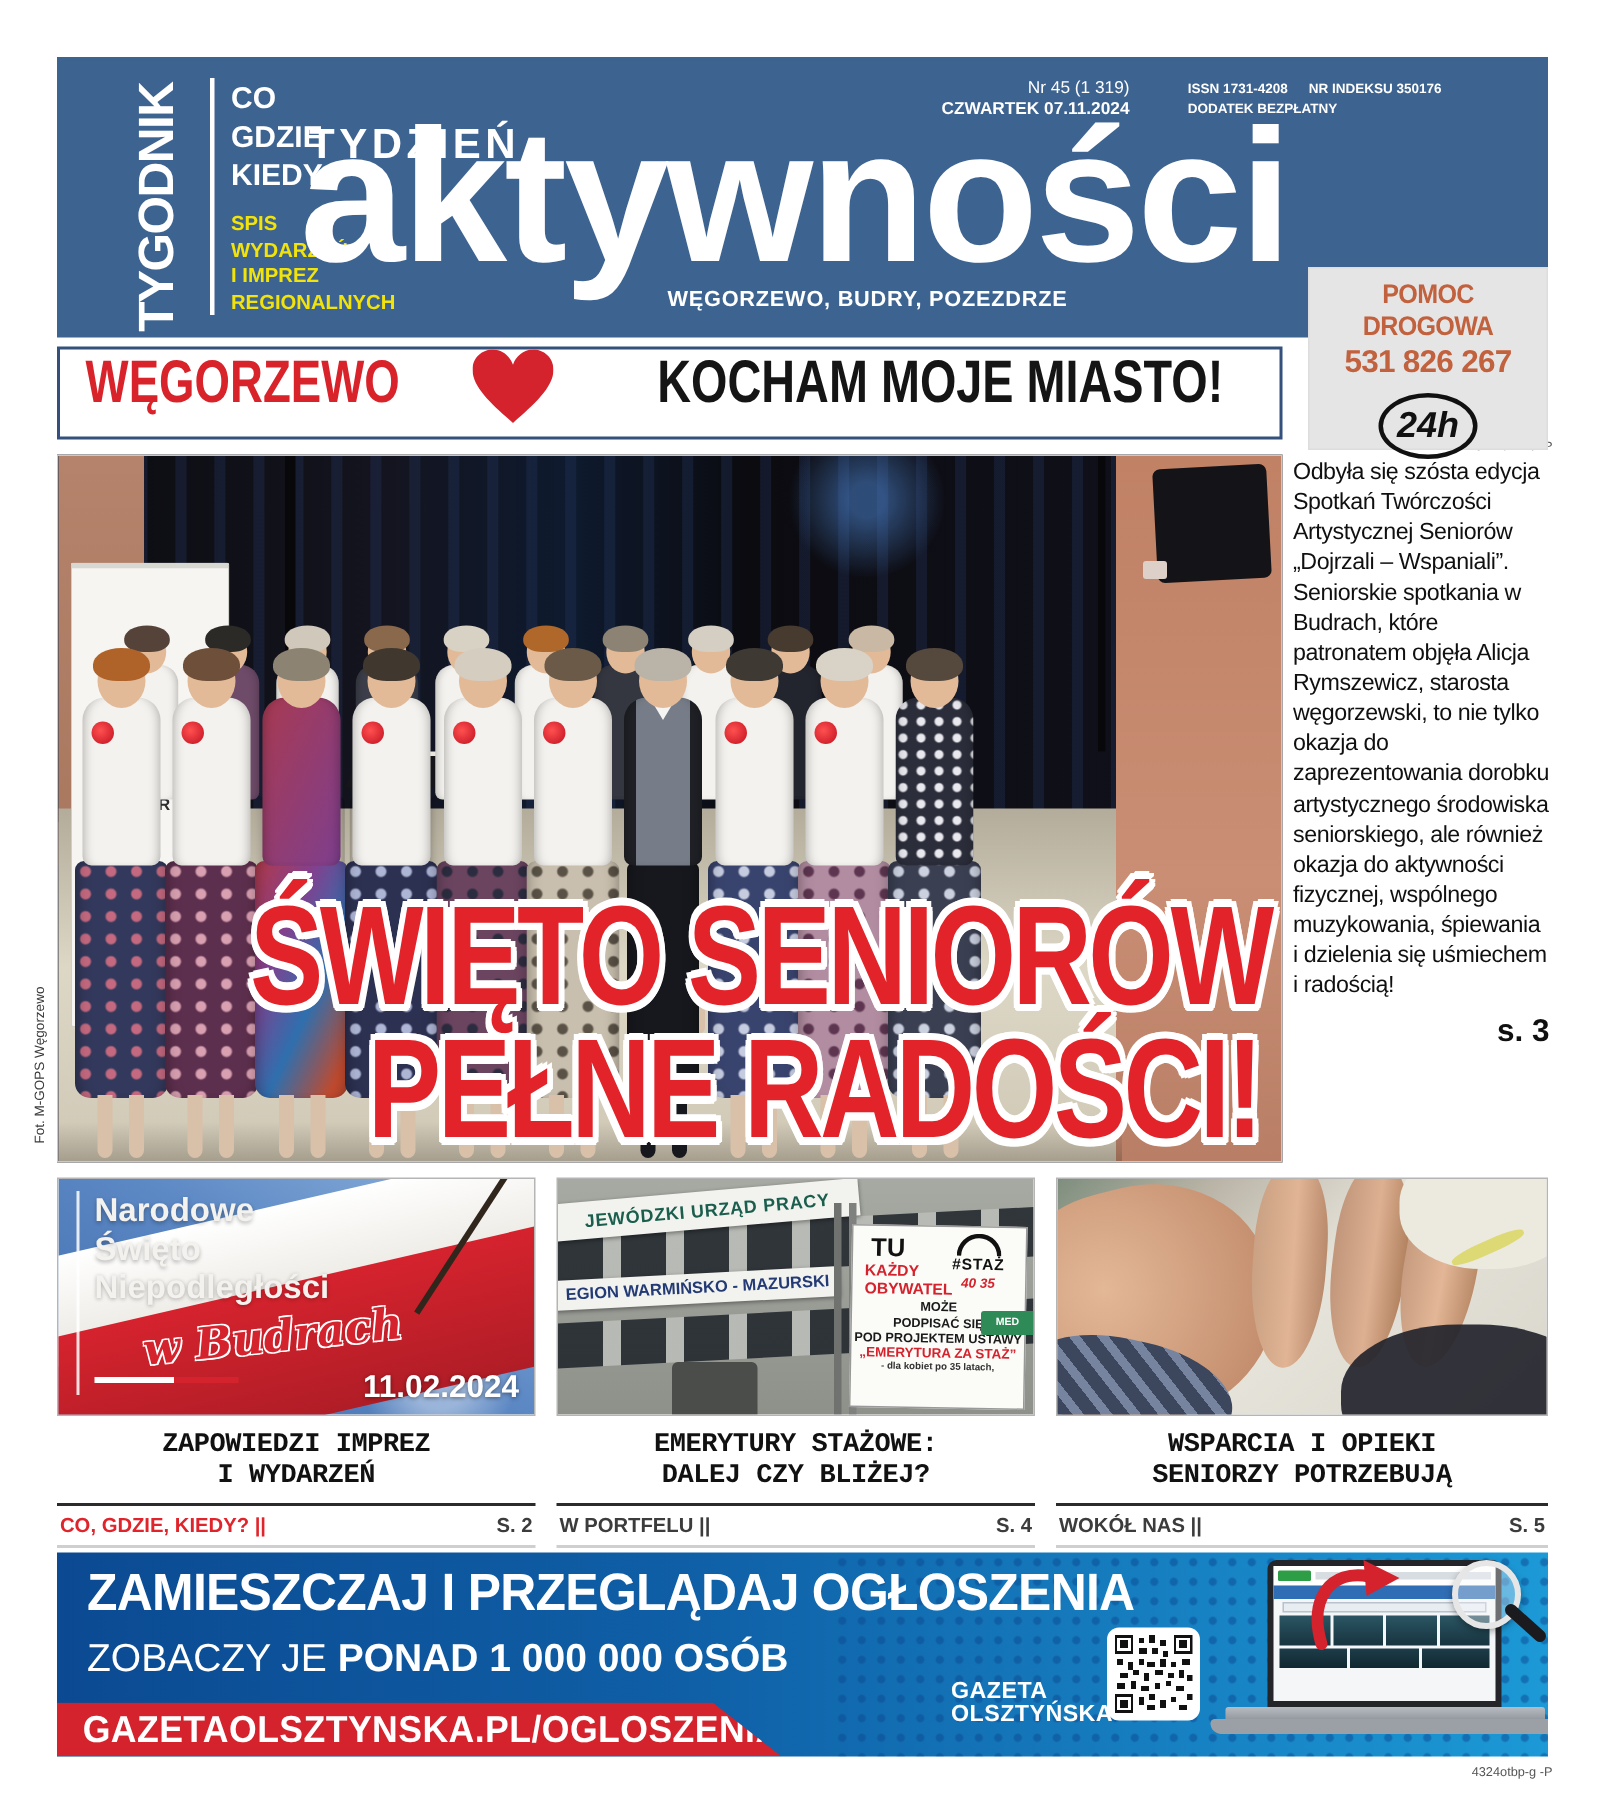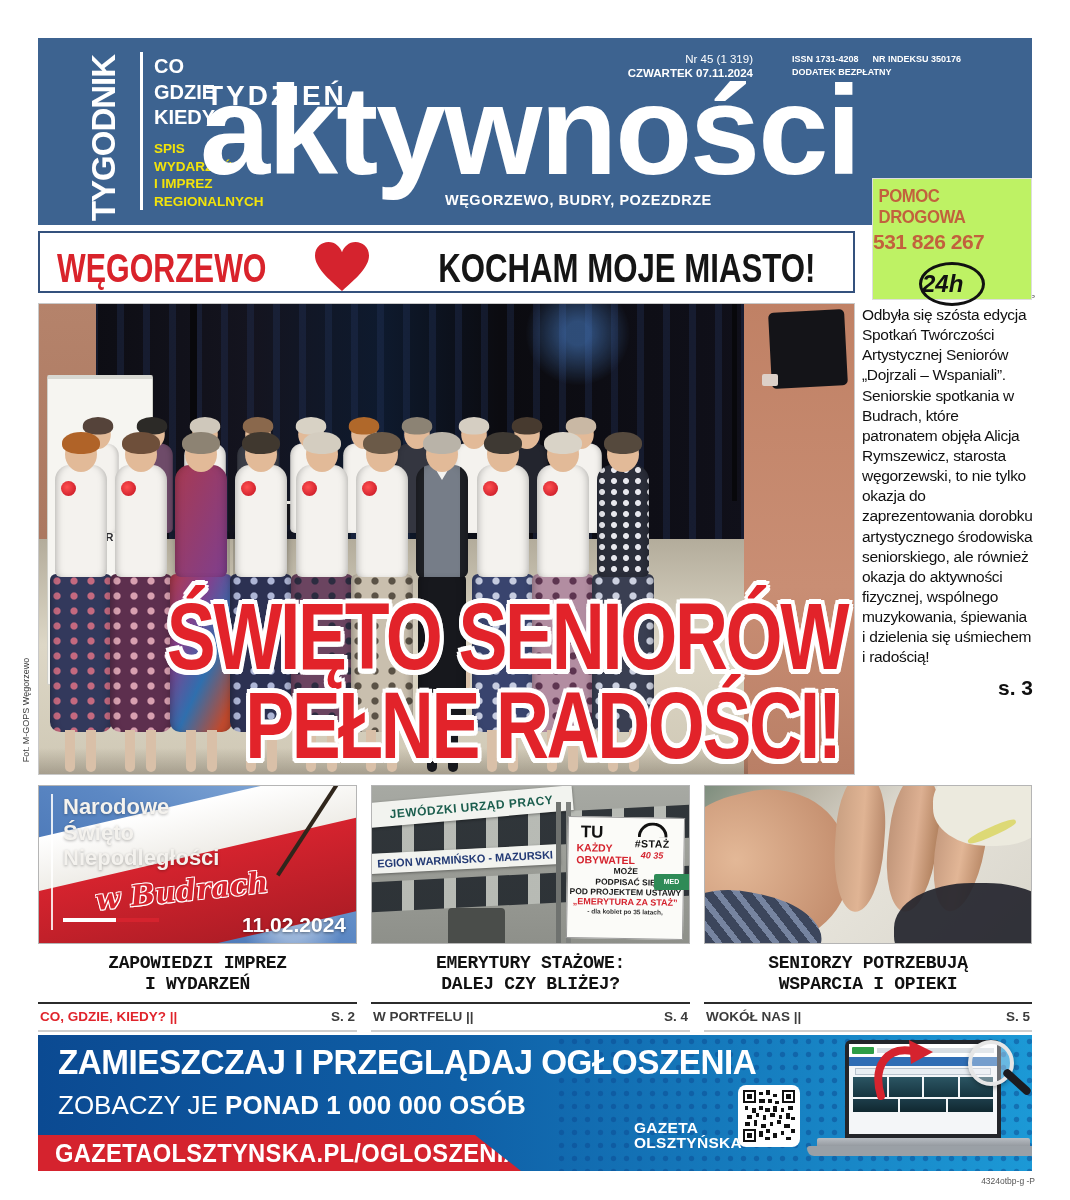--- a/index.html
+++ b/index.html
@@ -15,30 +15,30 @@
   .kicker-sub{position:absolute;left:116px;top:102px;color:#f2e30a;font-weight:800;font-size:13.5px;line-height:1.3;}
   .title-small{position:absolute;left:168px;top:42px;color:#fff;font-weight:800;font-size:28px;letter-spacing:3px;}
   .title-big{position:absolute;left:162px;top:30px;color:#fff;font-weight:800;font-size:126px;line-height:1;letter-spacing:-2px;}
   .region-line{position:absolute;left:407px;top:154px;color:#fff;font-weight:700;font-size:14.5px;letter-spacing:.5px;}
   .issue-block{position:absolute;right:279px;top:14px;text-align:right;color:#fff;font-size:11.5px;line-height:1.25;}
   .issue-block .b{font-weight:800;}
   .legal-block{position:absolute;right:71px;top:15px;text-align:left;color:#fff;font-size:9px;font-weight:700;line-height:1.4;}
   .legal-block .gap{display:inline-block;width:14px;}
 
   
-  .roadside{position:absolute;left:872px;top:178px;width:160px;height:122px;background:#bef264;border:1px solid #ddd;
-    text-align:left;padding-top:7px;z-index:4;}
+  .roadside{position:absolute;left:872px;top:178px;width:160px;height:122px;background:#e5e5e5;border:1px solid #ddd;
+    text-align:center;padding-top:7px;z-index:4;}
   .roadside .t1{color:#c2613d;font-weight:800;font-size:18px;transform:scaleX(.93);letter-spacing:-.5px;}
   .roadside .t2{color:#c2613d;font-weight:800;font-size:21px;margin-top:2px;letter-spacing:-.5px;}
   .badge-24{margin:8px auto 0;width:66px;height:44px;border:3.5px solid #111;border-radius:50%;
     line-height:38px;font-size:24px;font-weight:800;font-style:italic;color:#111;}
 
   
   .city-banner{position:absolute;left:38px;top:231px;width:817px;height:62px;background:#fff;border:2px solid #34517d;
-    display:flex;align-items:flex-end;justify-content:center;gap:16px;}
+    display:flex;align-items:flex-start;justify-content:center;gap:16px;}
   .city-banner .city{color:#d9232b;font-weight:800;font-size:40px;transform:scaleX(.76);letter-spacing:0;white-space:nowrap;}
   .city-banner .slogan{color:#151515;font-weight:800;font-size:40px;transform:scaleX(.78);letter-spacing:0;white-space:nowrap;}
   .heart{width:54px;height:49px;flex:0 0 auto;}
 
   .code-top{position:absolute;left:940px;top:293px;width:95px;text-align:right;font-size:8px;color:#555;}
   .code-bottom{position:absolute;left:930px;top:1176px;width:105px;text-align:right;font-size:8.5px;color:#555;}
 
   
   .photo{position:absolute;left:38px;top:303px;width:817px;height:472px;background:#101016;overflow:hidden;border:1px solid #c9c9c9;}
   .ph-curtain{position:absolute;left:0;top:0;width:87%;height:52%;
@@ -579,22 +579,22 @@
       <div class="t3-blob t3-h1"></div>
       <div class="t3-blob t3-f t3-f1"></div>
       <div class="t3-blob t3-f t3-f2"></div>
       <div class="t3-blob t3-f t3-f3"></div>
       <div class="t3-blob t3-sleeve"></div>
       <div class="t3-blob t3-dark"></div>
       <div class="t3-blob t3-light"></div>
       <div class="t3-blob t3-accent"></div>
     </div>
     <div class="teaser-cap">
+      <div>WSPARCIA I OPIEKI</div>
       <div>SENIORZY POTRZEBUJĄ</div>
-      <div>WSPARCIA I OPIEKI</div>
     </div>
     <div class="rule-dark"></div>
     <div class="cat-row">
       <span>WOKÓŁ NAS ||</span>
       <span>S. 5</span>
     </div>
     <div class="rule-light"></div>
   </div>
 
   <div class="ad">

